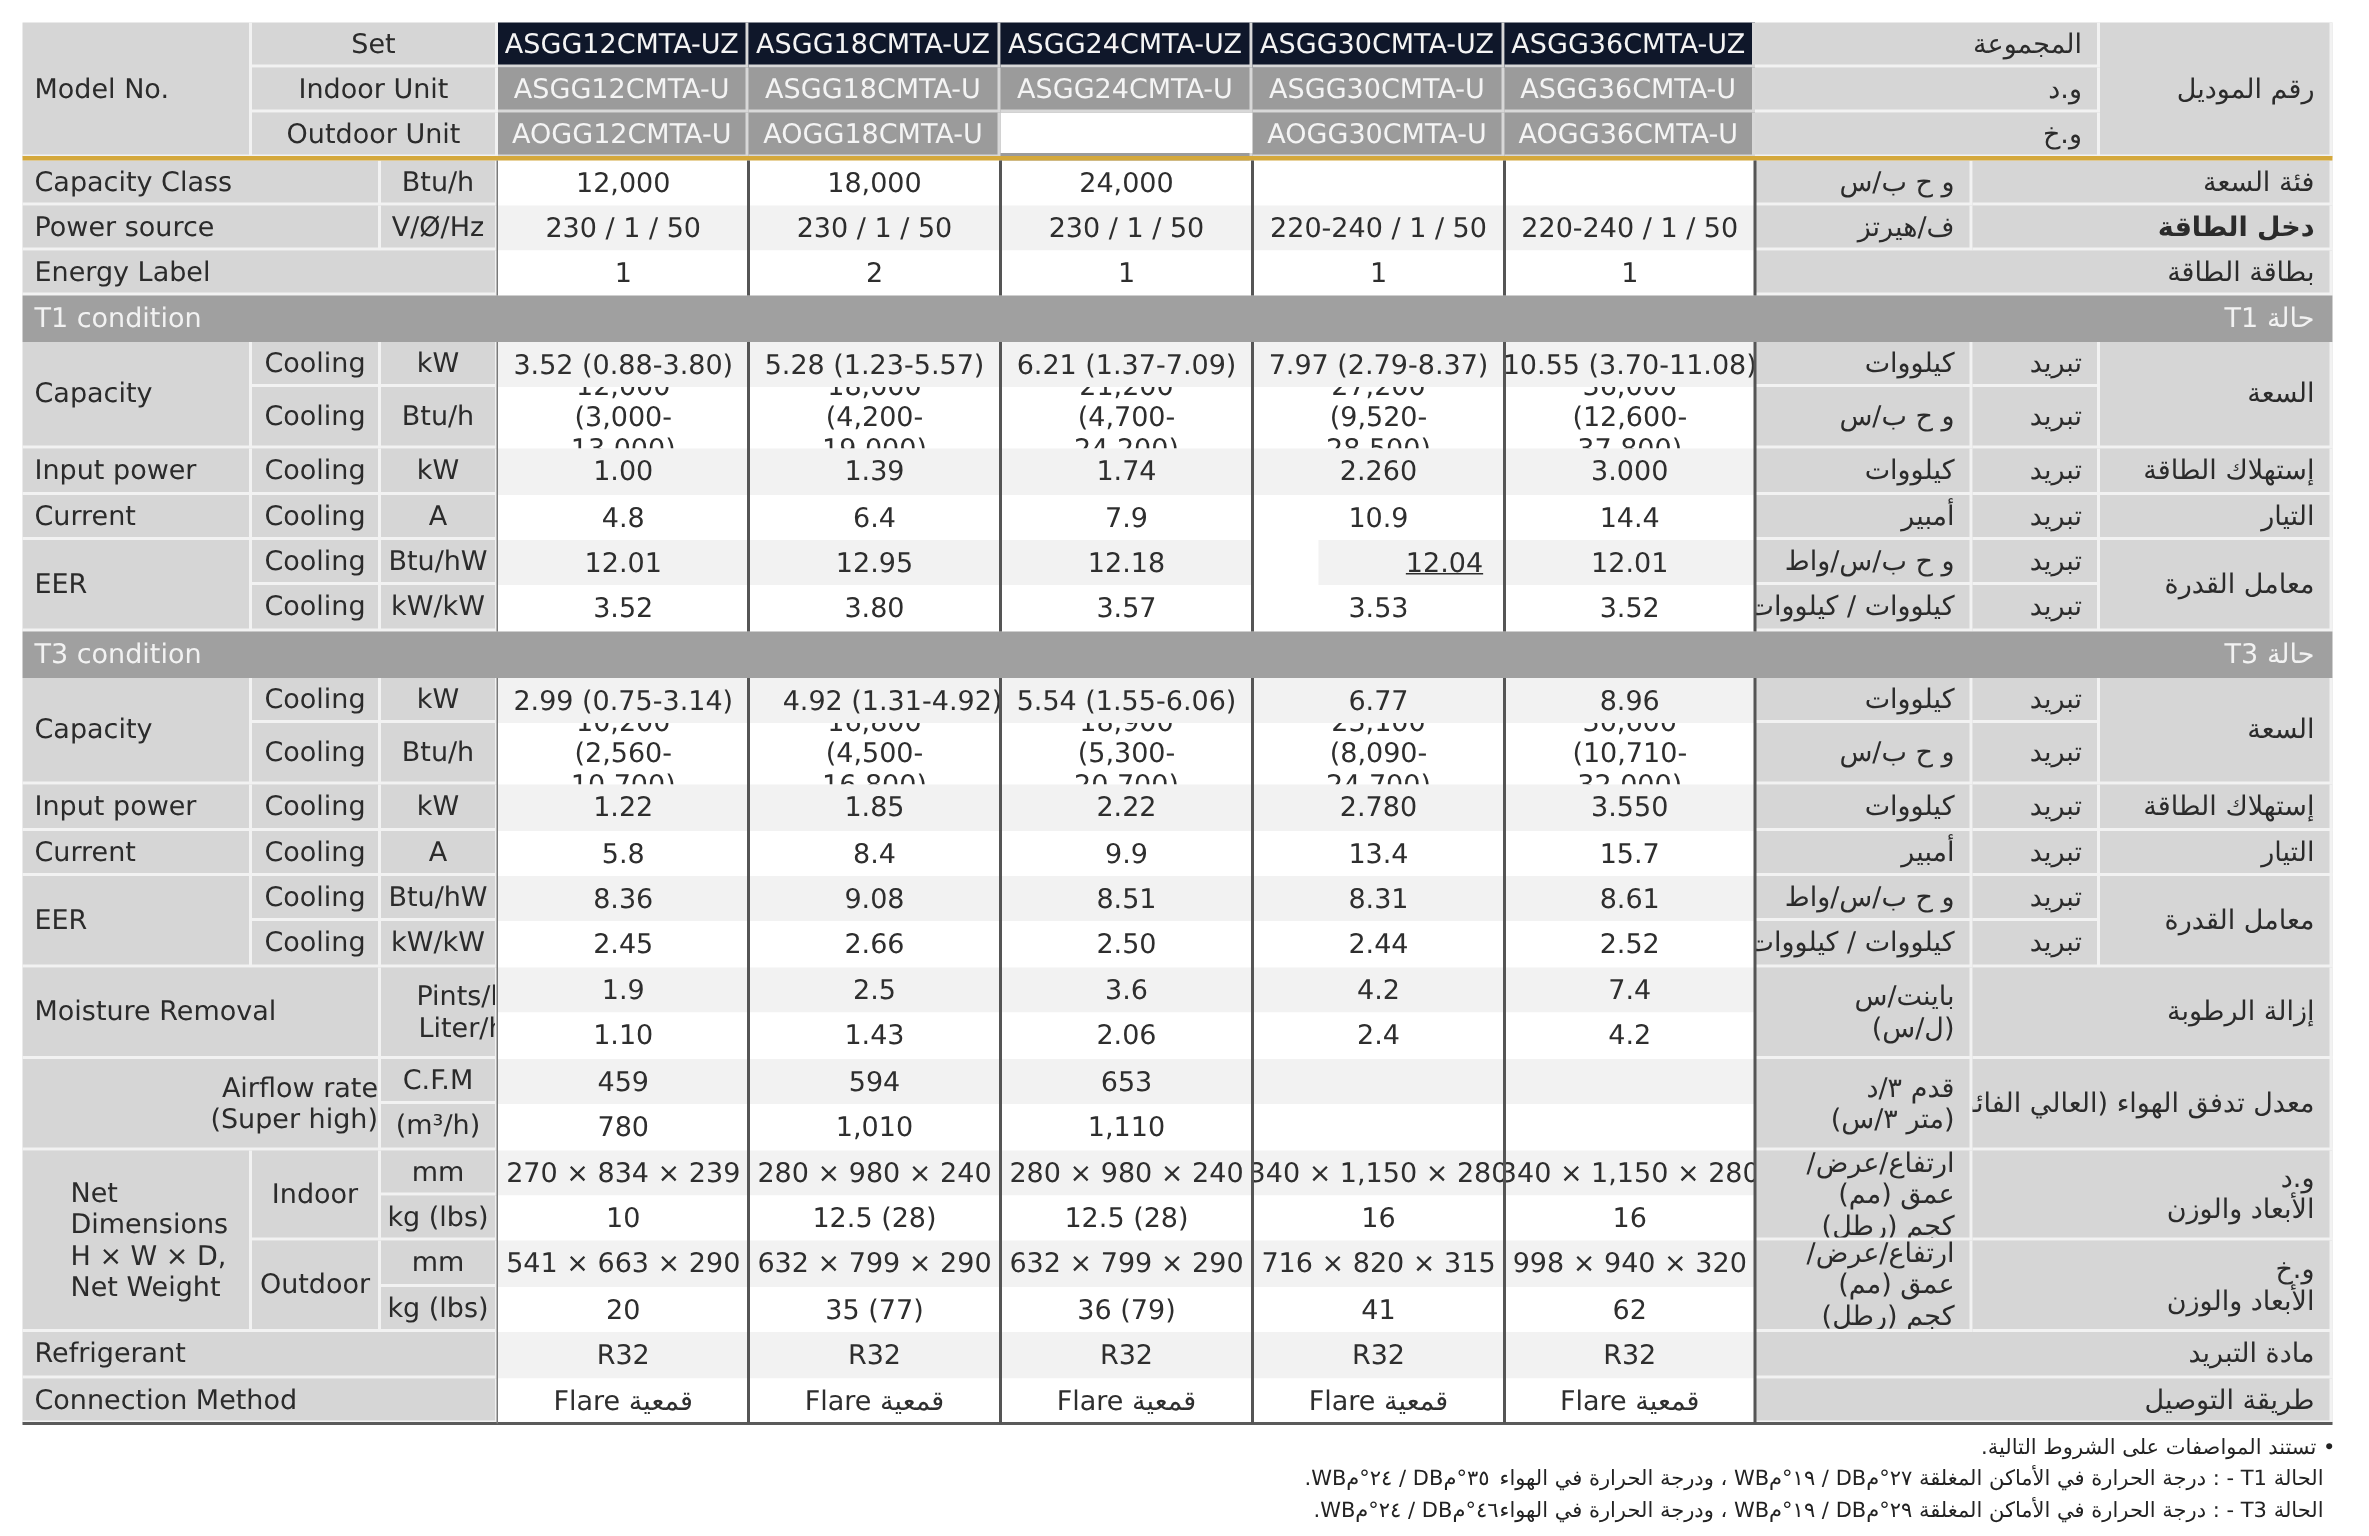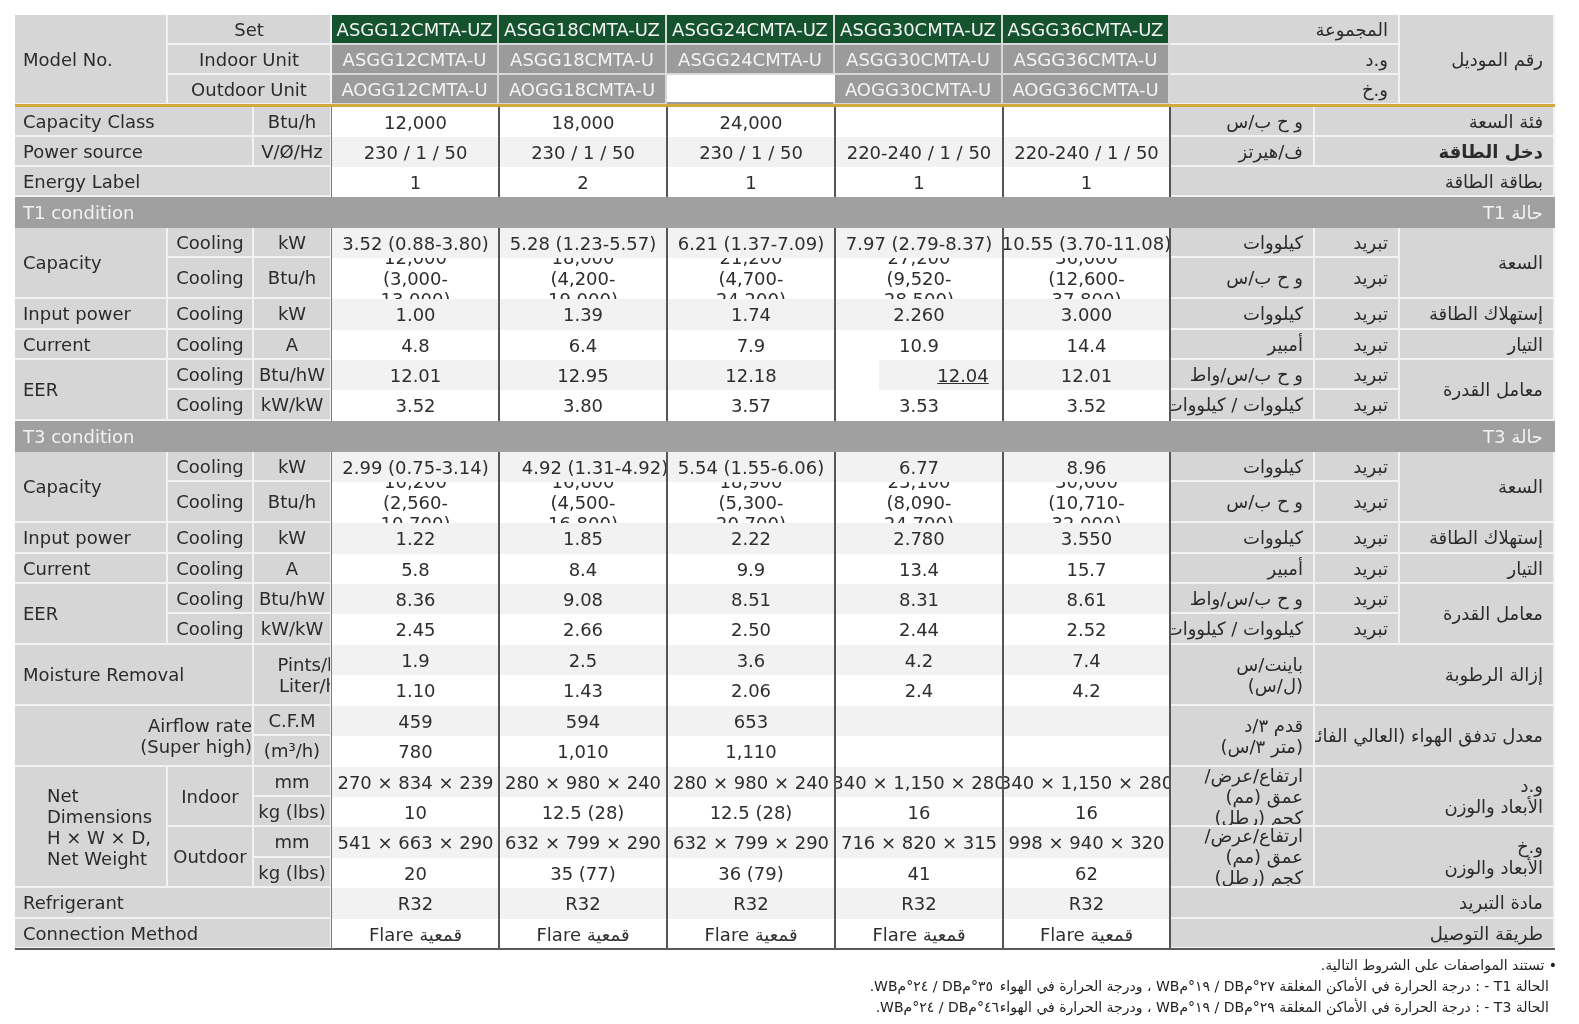--- a/index.html
+++ b/index.html
@@ -3,21 +3,21 @@
 <meta charset="utf-8">
 <style>
   html,body{margin:0;padding:0;background:#ffffff;}
   body{width:1579px;height:1024px;position:relative;overflow:hidden;
        font-family:"DejaVu Sans","Liberation Sans",sans-serif;color:#2b2b2b;}
   .c{position:absolute;box-sizing:border-box;display:flex;align-items:center;
      font-size:18px;line-height:21px;white-space:nowrap;overflow:hidden;}
   .lbl{background:#d6d6d6;border-right:2px solid #f2f2f2;border-bottom:2px solid #f2f2f2;padding-left:8px;}
   .ctr{justify-content:center;text-align:center;padding-left:0;}
   .ar{direction:rtl;justify-content:flex-start;padding-left:0;padding-right:10px;text-align:right;}
-  .hdr-set{background:#14532d;color:#f4f4f4;justify-content:center;border-right:2px solid #d8d8d8;border-bottom:2px solid #d8d8d8;}
+  .hdr-set{background:#0f172a;color:#f4f4f4;justify-content:center;border-right:2px solid #d8d8d8;border-bottom:2px solid #d8d8d8;}
   .hdr-unit{background:#9b9b9b;color:#f4f4f4;justify-content:center;border-right:2px solid #d8d8d8;border-bottom:2px solid #d8d8d8;}
   .bar{background:#a0a0a0;color:#f2f2f2;padding-left:8px;font-size:18px;}
   .bar .ar-t{position:absolute;right:12px;direction:rtl;}
   .dv{justify-content:center;text-align:center;color:#2e2e2e;font-size:18px;}
   .w{background:#ffffff;}
   .g{background:#f2f2f2;}
   .vline{position:absolute;width:2px;background:#555;}
   .gold{position:absolute;left:15px;width:1540px;top:104px;height:3px;background:#d4a83c;}
   .bottom{position:absolute;left:15px;width:1540px;top:948px;height:2px;background:#5a5a5a;}
   .multi{white-space:normal;line-height:21px;flex-direction:column;justify-content:center;padding-left:32px;}

